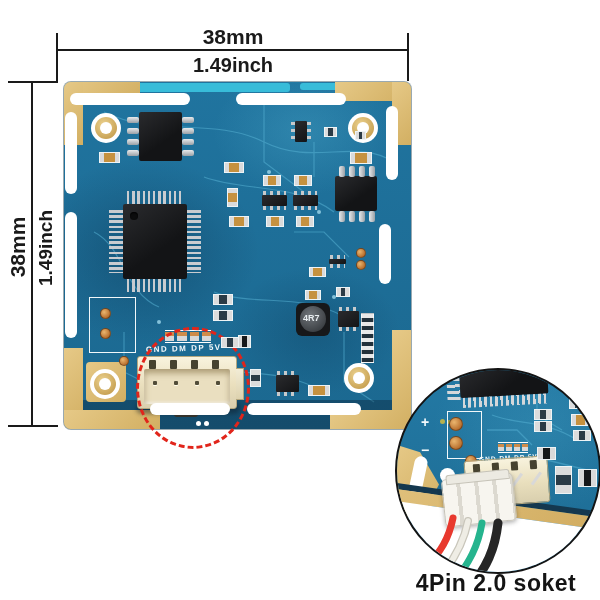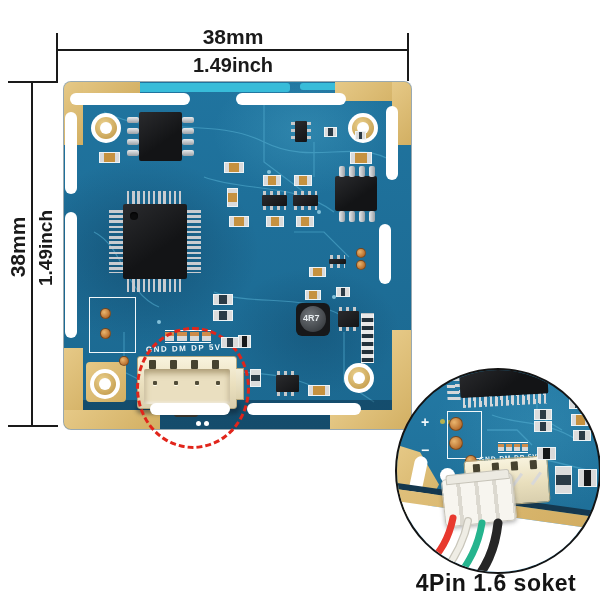--- a/index.html
+++ b/index.html
@@ -217,21 +217,21 @@
       <div class="cmp" style="left: 181px; top: 99px; width: 17px; height: 16px; background: linear-gradient(90deg, rgb(217, 217, 217) 0px, rgb(217, 217, 217) 28%, rgb(22, 24, 26) 28%, rgb(22, 24, 26) 72%, rgb(217, 217, 217) 72%);"></div>
       <svg width="202" height="202" viewBox="0 0 202 202">
       <path d="M56,148 C52,168 44,182 28,198" stroke="#e8392e" stroke-width="7" fill="none" stroke-linecap="round"></path>
       <path d="M71,151 C67,172 58,188 45,205" stroke="#c9c6bb" stroke-width="8" fill="none" stroke-linecap="round"></path>
       <path d="M71,151 C67,172 58,188 45,205" stroke="#efede5" stroke-width="5.5" fill="none" stroke-linecap="round"></path>
       <path d="M85,153 C81,177 72,192 59,210" stroke="#25b48e" stroke-width="7" fill="none" stroke-linecap="round"></path>
       <path d="M101,153 C98,180 89,198 74,216" stroke="#262626" stroke-width="9" fill="none" stroke-linecap="round"></path>
     </svg>
   </div>
 
-  <div id="caption">4Pin 1.6 soket</div>
+  <div id="caption">4Pin 2.0 soket</div>
 <div class="slot" style="left: 70px; top: 93px; width: 120px; height: 12px;"></div>
     <div class="slot" style="left: 236px; top: 93px; width: 110px; height: 12px;"></div>
     <div class="slot" style="left: 65px; top: 112px; width: 12px; height: 82px;"></div>
     <div class="slot" style="left: 65px; top: 212px; width: 12px; height: 126px;"></div>
     <div class="slot" style="left: 386px; top: 106px; width: 12px; height: 74px;"></div>
     <div class="slot" style="left: 379px; top: 224px; width: 12px; height: 60px;"></div>
     <div class="slot" style="left: 150px; top: 403px; width: 80px; height: 12px;"></div>
     <div class="slot" style="left: 247px; top: 403px; width: 114px; height: 12px;"></div>
     <div class="via" style="left: 278px; top: 96px;"></div>
     <div class="via" style="left: 286px; top: 96px;"></div>

